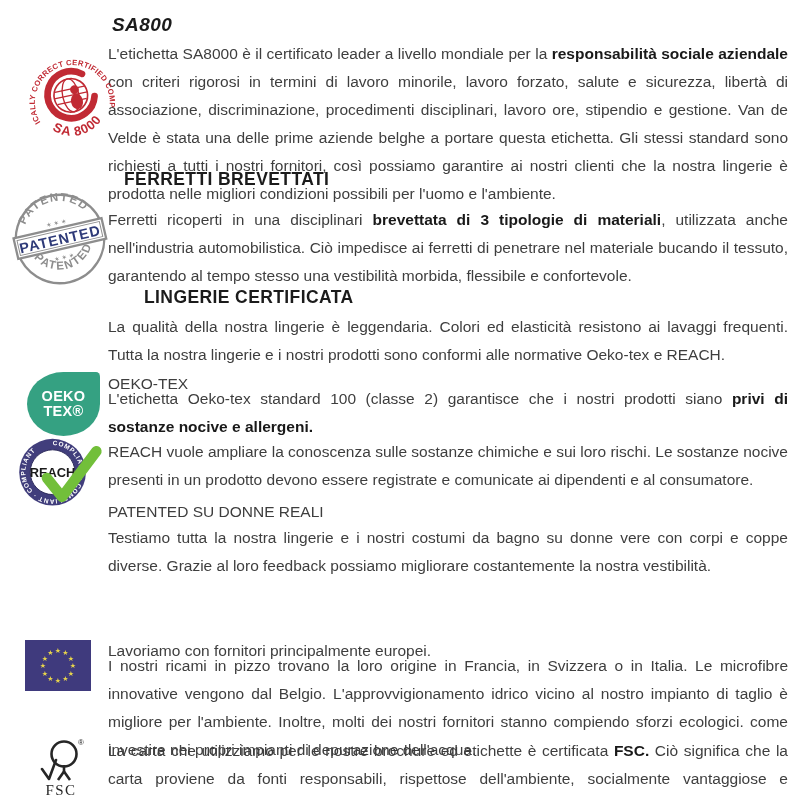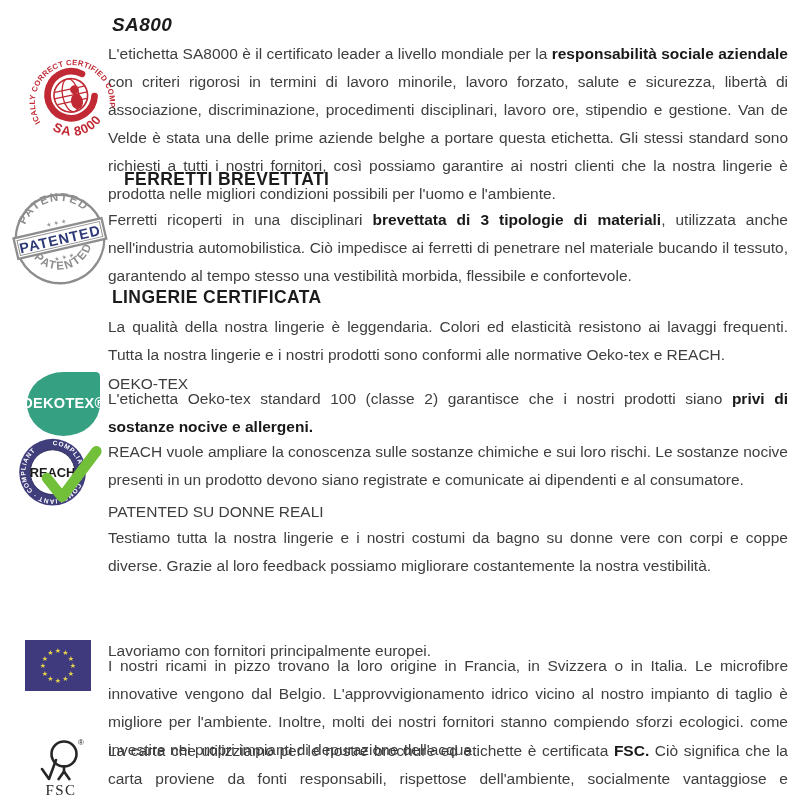--- a/index.html
+++ b/index.html
@@ -8,28 +8,28 @@
     font-family:"Liberation Sans",sans-serif;
   }
   .txt{
     position:absolute;left:108px;width:680px;
     font-size:15.5px;line-height:28px;color:#3e3e3e;text-align:justify;
   }
   .txt .b{font-weight:700;color:#191919;}
   .hd{position:absolute;left:112px;color:#1b1b1b;font-weight:600;letter-spacing:.4px;}
   .hd1{top:14px;font-size:19px;font-style:italic;}
   .hd2{top:169px;font-size:17.5px;margin-left:12px;}
-  .hd3{top:287px;font-size:17.5px;}
+  .hd3{top:287px;font-size:17.5px;margin-left:32px;}
   .lbl{position:absolute;left:108px;font-size:15.5px;color:#3e3e3e;margin-top:12px;}
   .icon{position:absolute;}
   
   .oeko{
     position:absolute;left:27px;top:372px;width:73px;height:64px;
     background:#35a182;border-radius:55% 6% 55% 55% / 55% 8% 55% 55%;
-    display:flex;flex-direction:row;align-items:center;justify-content:center;
+    display:flex;flex-direction:column;align-items:center;justify-content:center;
     color:#fff;font-weight:700;font-size:14.5px;line-height:15.5px;letter-spacing:.3px;
   }
   svg text{font-family:"Liberation Sans",sans-serif;}
   .fsc-word{font-family:"Liberation Serif",serif;}
 </style>
 </head>
 <body>
 
 <div class="hd hd1">SA800</div>
 <div class="txt" style="top:40px"><span>L'etichetta SA8000 è il certificato leader a livello mondiale per la </span><span class="b">responsabilità sociale aziendale</span><span> con criteri rigorosi in termini di lavoro minorile, lavoro forzato, salute e sicurezza, libertà di associazione, discriminazione, procedimenti disciplinari, lavoro ore, stipendio e gestione. Van de Velde è stata una delle prime aziende belghe a portare questa etichetta.  Gli stessi standard sono richiesti a tutti i nostri fornitori, così possiamo garantire ai nostri clienti che la nostra lingerie è prodotta nelle migliori condizioni possibili per l'uomo e l'ambiente.</span></div>
@@ -85,21 +85,21 @@
 <div class="txt" style="top:313px"><span>La qualità della nostra lingerie è leggendaria. Colori ed elasticità resistono ai lavaggi frequenti. Tutta la nostra lingerie e i nostri prodotti sono conformi alle normative Oeko-tex e REACH.</span></div>
 
 <div class="lbl" style="top:363px">OEKO-TEX</div>
 <div class="txt" style="top:385px"><span>L'etichetta Oeko-tex standard 100 (classe 2) garantisce che i nostri prodotti siano </span><span class="b">privi di sostanze nocive e allergeni.</span></div>
 
 <div class="oeko">
   <span>OEKO</span>
   <span>TEX®</span>
 </div>
 
-<div class="txt" style="top:438px"><span>REACH vuole ampliare la conoscenza sulle sostanze chimiche e sui loro rischi. Le sostanze nocive presenti in un prodotto devono siano registrate e comunicate ai dipendenti e al consumatore.</span></div>
+<div class="txt" style="top:438px"><span>REACH vuole ampliare la conoscenza sulle sostanze chimiche e sui loro rischi. Le sostanze nocive presenti in un prodotto devono essere registrate e comunicate ai dipendenti e al consumatore.</span></div>
 
 <div class="icon" style="left:14px;top:436px">
   <svg width="100" height="80" viewBox="0 0 104 84">
     <circle cx="40" cy="38" r="35" fill="#413e7c"></circle>
     <circle cx="40" cy="38" r="23.5" fill="#ffffff" stroke="#2c2a5a" stroke-width="1"></circle>
     <path id="reach-ring" d="M 40 9.5 A 28.5 28.5 0 1 1 39.97 9.5" fill="none"></path>
     <text font-size="6.8" font-weight="700" fill="#ffffff" letter-spacing="0.8">
       <textPath href="#reach-ring" startOffset="0%">COMPLIANT · COMPLIANT · COMPLIANT</textPath>
     </text>
     <text x="40" y="43" font-size="13.5" font-weight="800" fill="#1a1a1a" text-anchor="middle">REACH</text>

